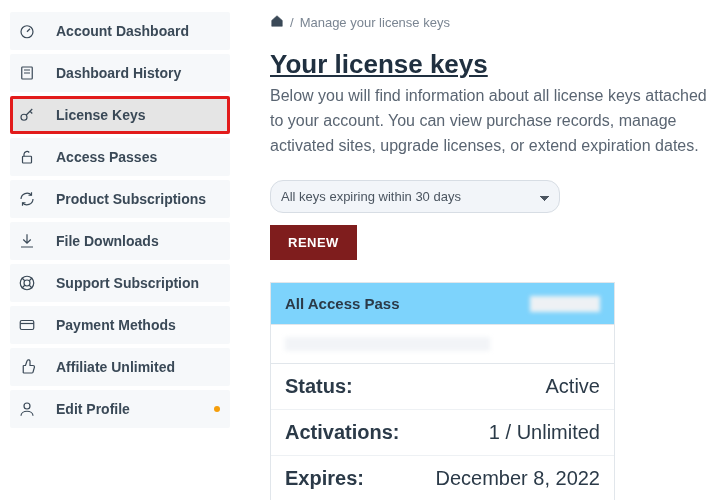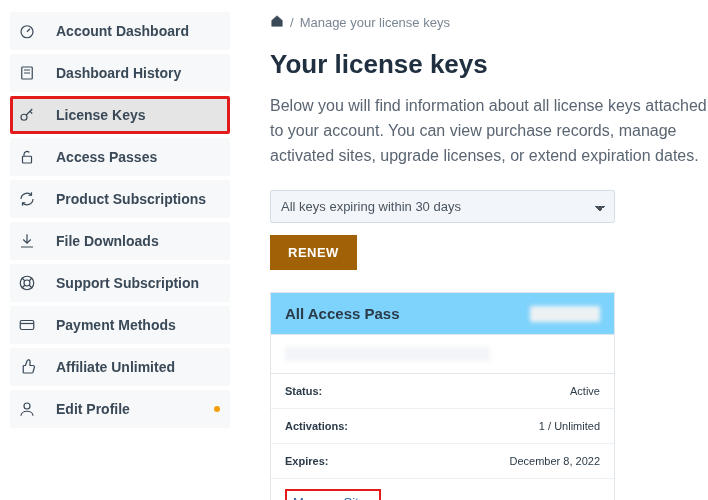--- a/index.html
+++ b/index.html
@@ -19,47 +19,47 @@
     padding: 7px 5px;
   }
   .sidebar-icon { width: 18px; height: 18px; display: inline-flex; align-items: center; justify-content: center; color: #3a4957; }
   .sidebar-icon svg { width: 18px; height: 18px; stroke: currentColor; fill: none; stroke-width: 1.6; }
   .dot { position: absolute; right: 10px; width: 6px; height: 6px; background: #f59e0b; border-radius: 50%; }
   .sidebar-label { flex: 1; }
 
   .main { flex: 1; padding: 14px 0 0 30px; position: relative; }
   .breadcrumb { display: flex; align-items: center; gap: 6px; color: #7a8592; font-size: 13px; margin-bottom: 18px; }
   .breadcrumb svg { width: 14px; height: 14px; stroke: #3a4957; fill: #3a4957; }
-  h1.page-title { color: #203040; font-size: 26px; font-weight: 700; margin-bottom: 14px; }
+  h1.page-title { color: #203040; font-size: 26px; font-weight: 700; margin-bottom: 4px; text-decoration: underline; }
   .page-desc { color: #5a6572; font-size: 16px; line-height: 1.55; margin-bottom: 22px; max-width: 460px; }
   .filter-select {
-    width: 345px; padding: 8px 10px; font-size: 13px; color: #4b5560;
-    background: #f2f5f9; border: 1px solid #d7dde4; border-radius: 2px;
+    width: 290px; padding: 8px 10px; font-size: 13px; color: #4b5560;
+    background: #f2f5f9; border: 1px solid #d7dde4; border-radius: 13px;
     appearance: none; -webkit-appearance: none;
     background-image: linear-gradient(45deg, transparent 50%, #4b5560 50%), linear-gradient(135deg, #4b5560 50%, transparent 50%);
     background-position: right 14px top 15px, right 9px top 15px;
     background-size: 5px 5px, 5px 5px;
     background-repeat: no-repeat;
     display: block; margin-bottom: 12px;
   }
   .renew-btn {
-    background: #a16207; color: #fff; border: none; padding: 10px 18px;
+    background: #7f1d1d; color: #fff; border: none; padding: 10px 18px;
     font-size: 13px; font-weight: 700; letter-spacing: 0.5px; cursor: pointer;
     margin-bottom: 22px;
   }
   .license-card { border: 1px solid #e1e6eb; width: 345px; }
   .license-header {
     display: flex; justify-content: space-between; align-items: center;
     padding: 12px 14px; background: #7dd3fc; border-bottom: 1px solid #e1e6eb;
     font-weight: 700; color: #2b3a48; font-size: 15px;
   }
   .blur-box { width: 70px; height: 16px; background: #eef1f4; filter: blur(2px); }
   .license-blur-row { padding: 12px 14px; border-bottom: 1px solid #e1e6eb; }
   .license-blur-row .bar { height: 14px; width: 65%; background: #f2f4f7; filter: blur(2px); }
-  .license-row { display: flex; justify-content: space-between; padding: 11px 14px; border-bottom: 1px solid #eef1f4; font-size: 11px; color: #2b3a48; }
+  .license-row { display: flex; justify-content: space-between; padding: 11px 14px; border-bottom: 1px solid #eef1f4; font-size: 20px; color: #2b3a48; }
   .license-row .lbl { font-weight: 700; }
   .license-footer { padding: 10px 14px; }
   .manage-link {
     display: inline-block; color: #2a5fa5; font-size: 13px; text-decoration: underline;
     padding: 4px 6px; border: 2px solid #e21b1b;
   }
 </style>
 </head>
 <body>
 

